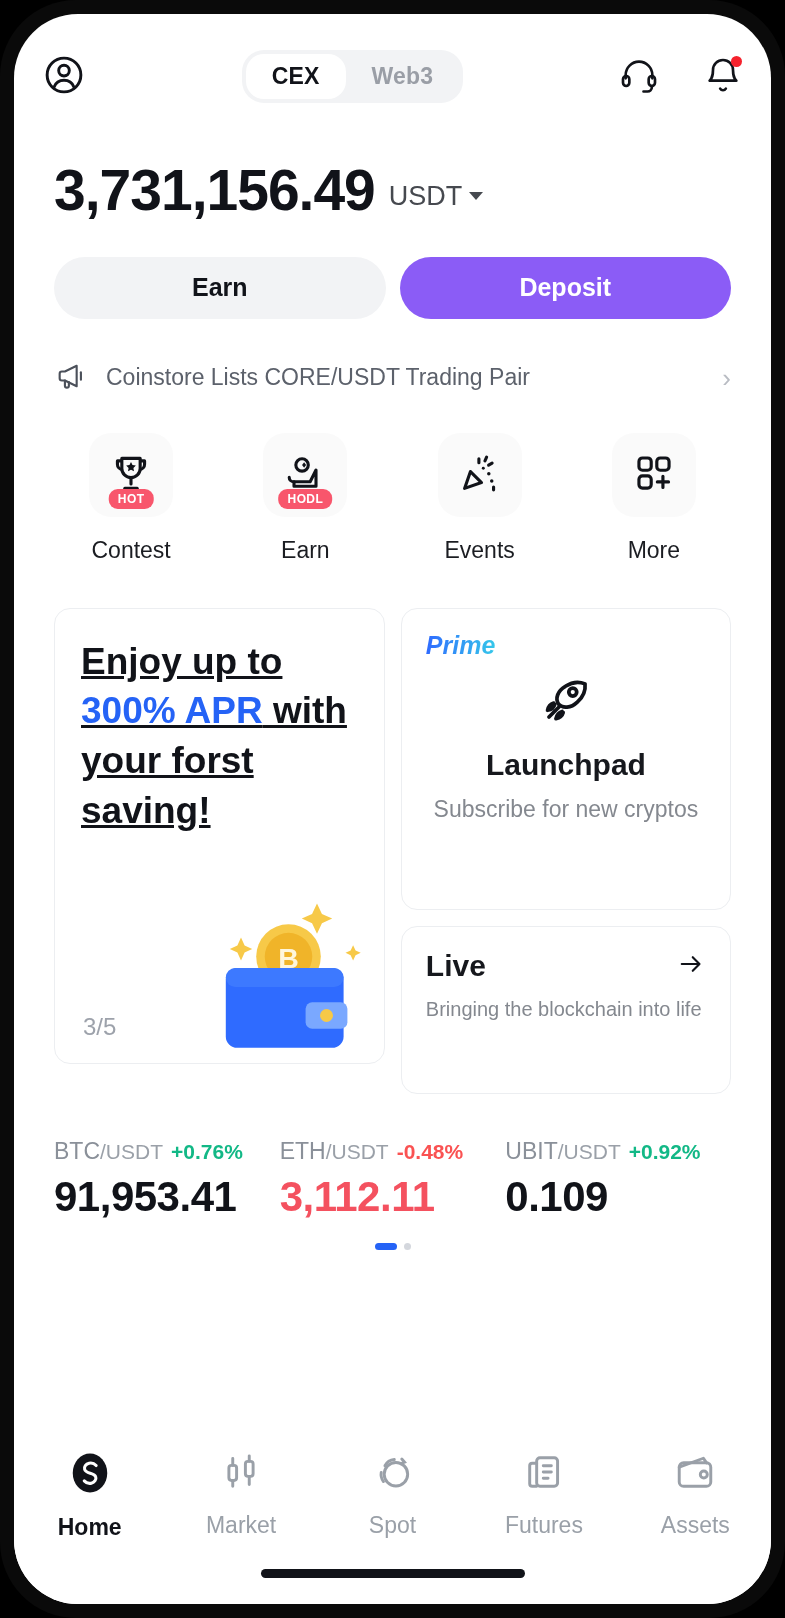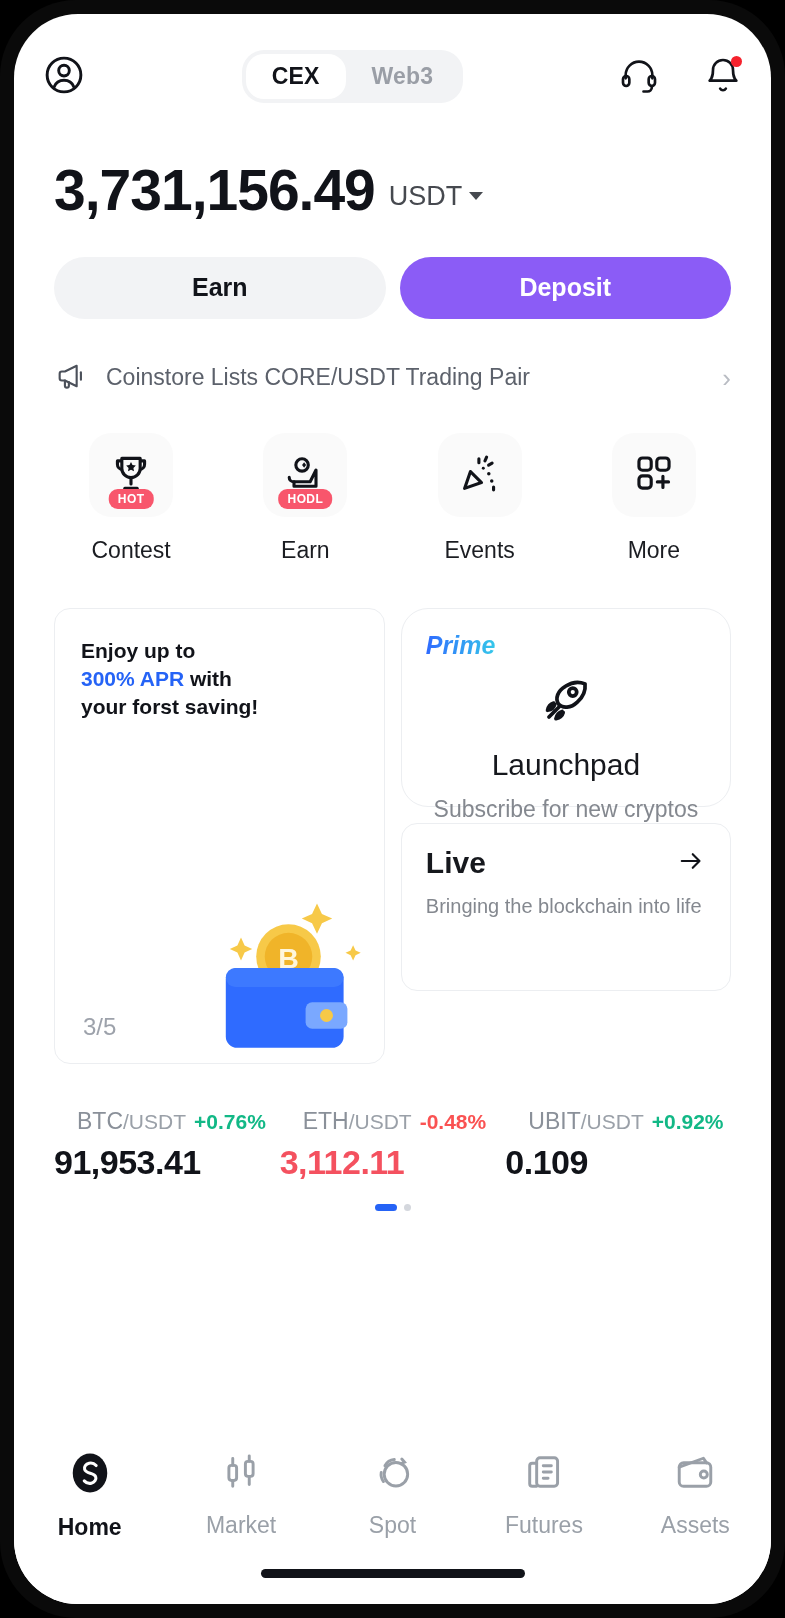--- a/index.html
+++ b/index.html
@@ -95,53 +95,53 @@
     font-size:12px; font-weight:700;
     padding:3px 9px; border-radius:9px;
     letter-spacing:.4px; white-space:nowrap;
   }
   .quick-label{ margin-top:20px; font-size:23px; color:#1b1d22; }
 
   
   .cards{ display:flex; gap:16px; padding:44px 40px 0 40px; }
   .card{ background:#fff; border:1px solid #eceef1; border-radius:16px; }
   .card-left{ width:334px; height:456px; position:relative; padding:28px 26px; overflow:hidden; }
-  .promo-head{ font-size:21px; font-weight:700; color:#111319; line-height:1.34; }
+  .promo-head{ font-size:37px; font-weight:700; color:#111319; line-height:1.34;text-decoration:underline; }
   .promo-accent{ color:#2563f6; }
   .promo-idx{ position:absolute; left:28px; bottom:22px; font-size:24px; font-weight:700; color:#111319; }
   .promo-idx span{ color:#9da2ab; font-weight:400; }
   .promo-art{ position:absolute; right:10px; bottom:0; width:190px; height:190px; }
 
   .card-right-col{ display:flex; flex-direction:column; gap:16px; width:334px; }
-  .card-launch{ height:199px; padding:22px 24px; display:flex; flex-direction:column; align-items:center;border-radius:27px; }
+  .card-launch{ height:302px; padding:22px 24px; display:flex; flex-direction:column; align-items:center; }
   .prime{
     align-self:flex-start;
     font-size:25px; font-weight:700; font-style:italic;
     background:linear-gradient(90deg,#2f6bff 0%, #35c7ea 100%);
     -webkit-background-clip:text; background-clip:text; color:transparent;
   }
   .launch-icon{ margin-top:12px; }
-  .launch-title{ margin-top:16px; font-size:30px; font-weight:400; color:#16181d; }
+  .launch-title{ margin-top:16px; font-size:30px; font-weight:700; color:#16181d; }
   .launch-sub{ margin-top:10px; font-size:23px; color:#84888f; text-align:center; line-height:1.5; }
 
   .card-live{ height:168px; padding:22px 24px; }
   .live-row{ display:flex; align-items:center; justify-content:space-between; }
   .live-title{ font-size:30px; font-weight:700; color:#16181d; }
   .live-sub{ margin-top:12px; font-size:20px; color:#84888f; line-height:1.42; }
 
   
   .tickers{ display:flex; padding:44px 40px 0 40px; }
   .tick{ flex:1; }
-  .tick-head{ display:flex; align-items:baseline; gap:8px;margin-left:23px; }
+  .tick-head{ display:flex; align-items:baseline; gap:8px; }
   .tick-pair{ font-size:21px; color:#9aa0a8; }
   .tick-pair b{ color:#8a9099; font-weight:400; font-size:23px; }
   .tick-chg{ font-size:21px; font-weight:700; }
   .up{ color:#12b886; }
   .down{ color:#fa5252; }
-  .tick-price{ margin-top:8px; font-size:34px; font-weight:700; color:#111319; letter-spacing:-.5px; }
+  .tick-price{ margin-top:8px; font-size:42px; font-weight:700; color:#111319; letter-spacing:-.5px; }
   .tick-price.down{ color:#f4515f; }
 
   .dots{ display:flex; align-items:center; justify-content:center; gap:7px; padding-top:22px; }
   .dot{ width:7px; height:7px; border-radius:50%; background:#d4d7dd; }
   .dot.active{ width:22px; border-radius:4px; background:#2563f6; }
 
   
   .nav{
     position:absolute; left:0; right:0; bottom:0;
     height:186px; background:#fff;

